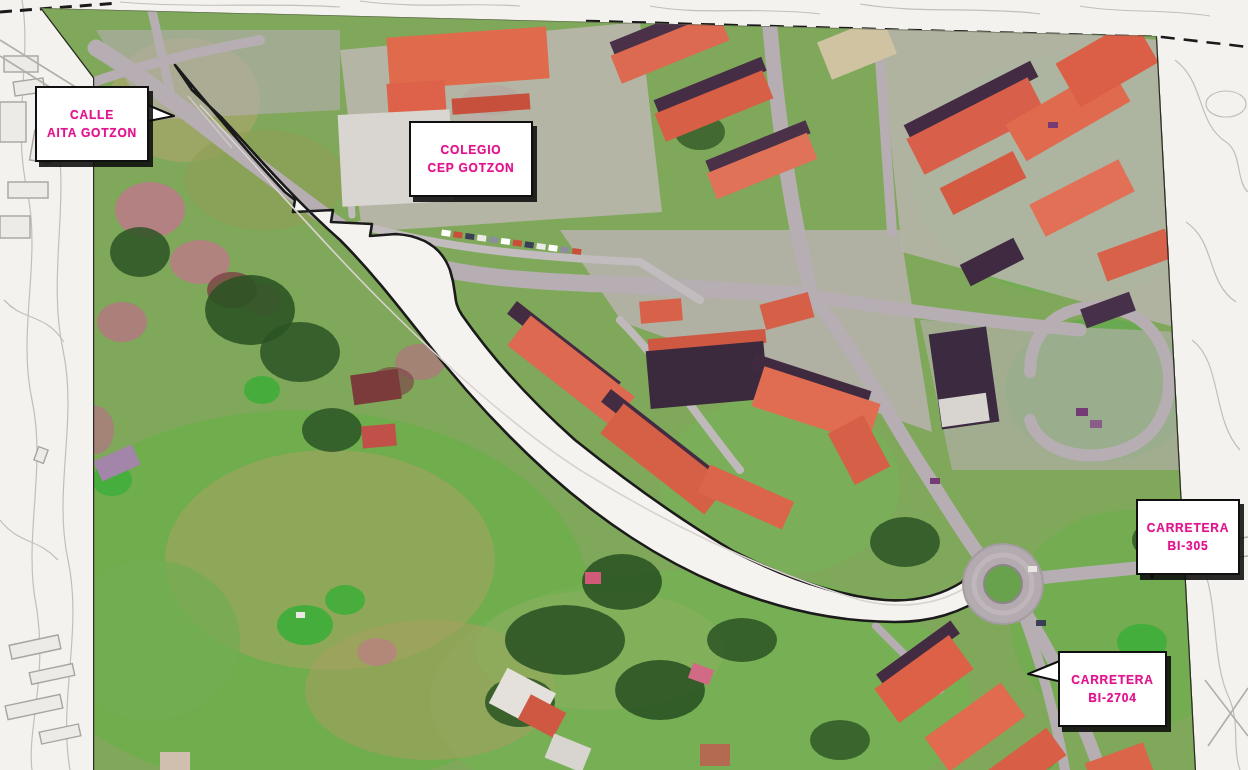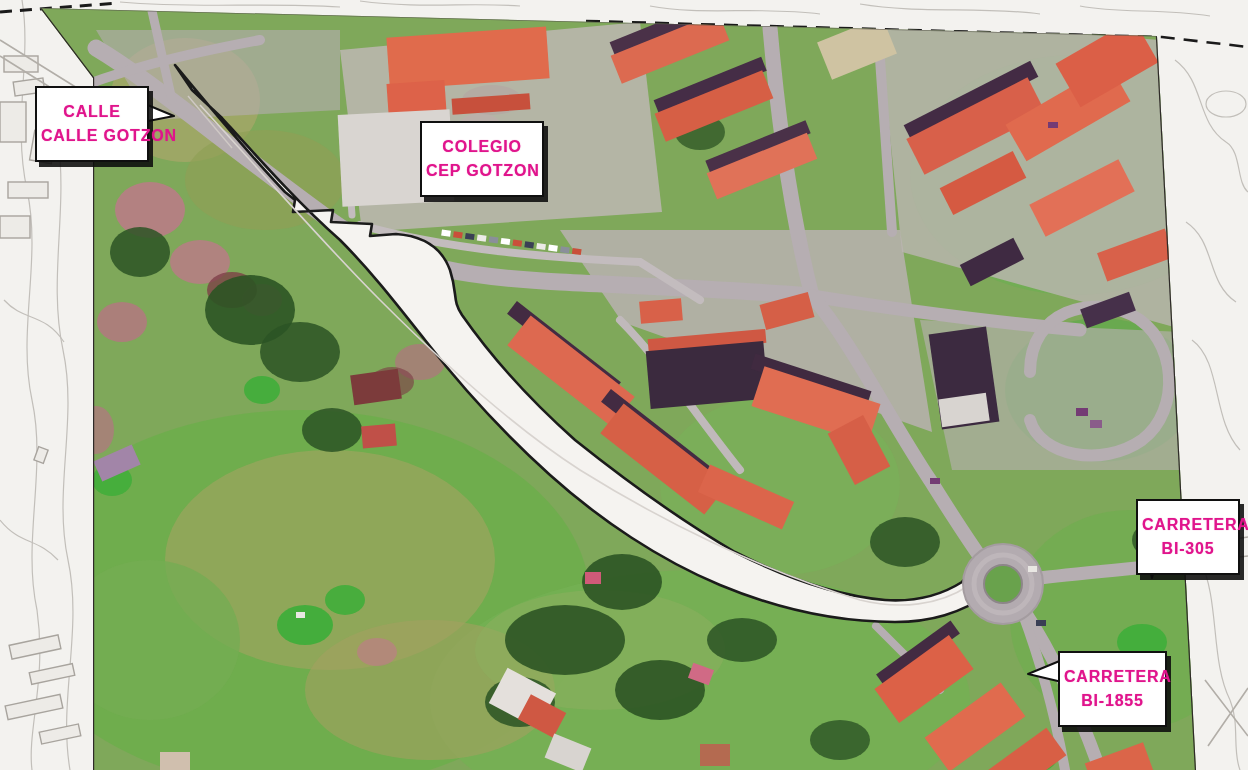--- a/index.html
+++ b/index.html
@@ -4,27 +4,27 @@
 <style>
   html,body{margin:0;padding:0;background:#e9e8e5;}
   .stage{
     position:relative;width:1248px;height:770px;overflow:hidden;
     font-family:"Liberation Sans",sans-serif;background:#f3f2ef;
   }
   .stage svg{position:absolute;left:0;top:0;}
   .map-label{
     position:absolute;z-index:5;background:#fff;border:2px solid #101010;
     box-shadow:4px 5px 0 rgba(12,12,12,.88);
-    color:#e0148c;font-weight:bold;font-size:16px;line-height:1.5;
-    letter-spacing:.8px;text-align:center;padding:12px 4px;white-space:nowrap;
+    color:#e0148c;font-weight:bold;font-size:12px;line-height:1.5;
+    letter-spacing:.8px;text-align:center;padding:18px 4px;white-space:nowrap;
     text-shadow:0 0 1px rgba(224,20,140,.55);
   }
   .map-label .lbl-line{display:block;}
   #lbl-calle{left:35px;top:86px;width:102px;}
-  #lbl-colegio{left:420px;top:121px;width:112px;}
+  #lbl-colegio{left:409px;top:121px;width:112px;}
   #lbl-bi634{left:1136px;top:499px;width:92px;}
   #lbl-bi2704{left:1058px;top:651px;width:97px;}
 </style>
 </head>
 <body>
 
 <div class="stage">
 
 <svg width="1248" height="770" viewBox="0 0 1248 770">
   <defs>
@@ -265,28 +265,28 @@
 
   <g fill="#ffffff" stroke="#101010" stroke-width="2" stroke-linejoin="round">
     <polygon points="138,101 174,116 138,123"></polygon>
     <polygon points="1144,543 1161,543 1152,578"></polygon>
     <polygon points="1062,660 1062,682 1028,674"></polygon>
   </g>
 </svg>
 
 <div class="map-label" id="lbl-calle">
   <span class="lbl-line">CALLE</span>
-  <span class="lbl-line">CALLE GOTZON</span>
+  <span class="lbl-line">AITA GOTZON</span>
 </div>
 <div class="map-label" id="lbl-colegio">
   <span class="lbl-line">COLEGIO</span>
   <span class="lbl-line">CEP GOTZON</span>
 </div>
 <div class="map-label" id="lbl-bi634">
   <span class="lbl-line">CARRETERA</span>
   <span class="lbl-line">BI-305</span>
 </div>
 <div class="map-label" id="lbl-bi2704">
   <span class="lbl-line">CARRETERA</span>
-  <span class="lbl-line">BI-1855</span>
+  <span class="lbl-line">BI-2704</span>
 </div>
 
 </div>
 
 </body></html>

